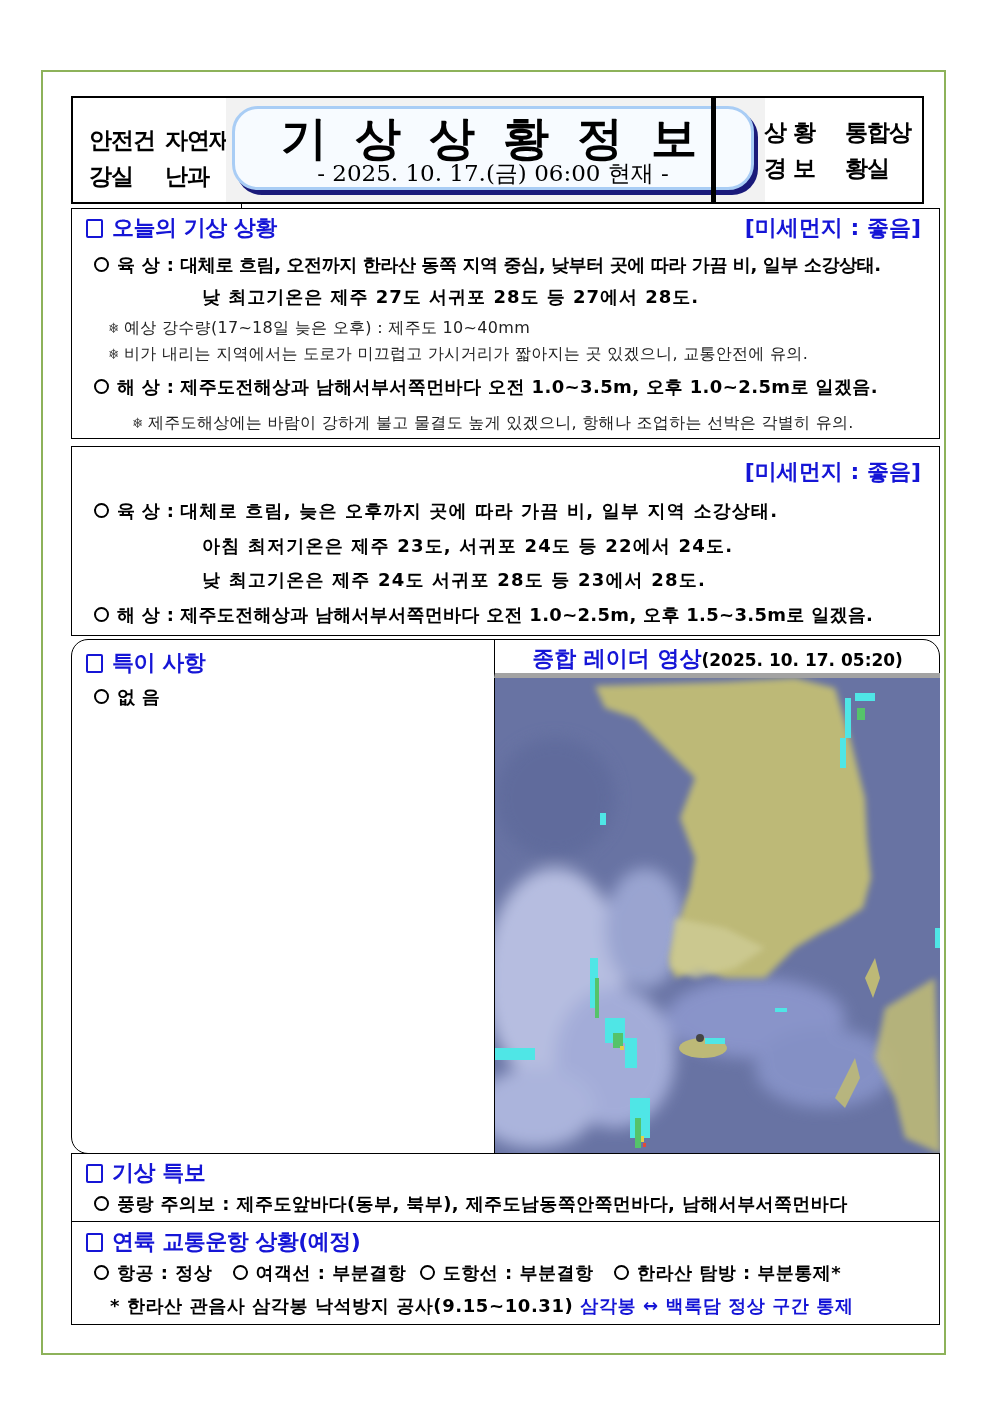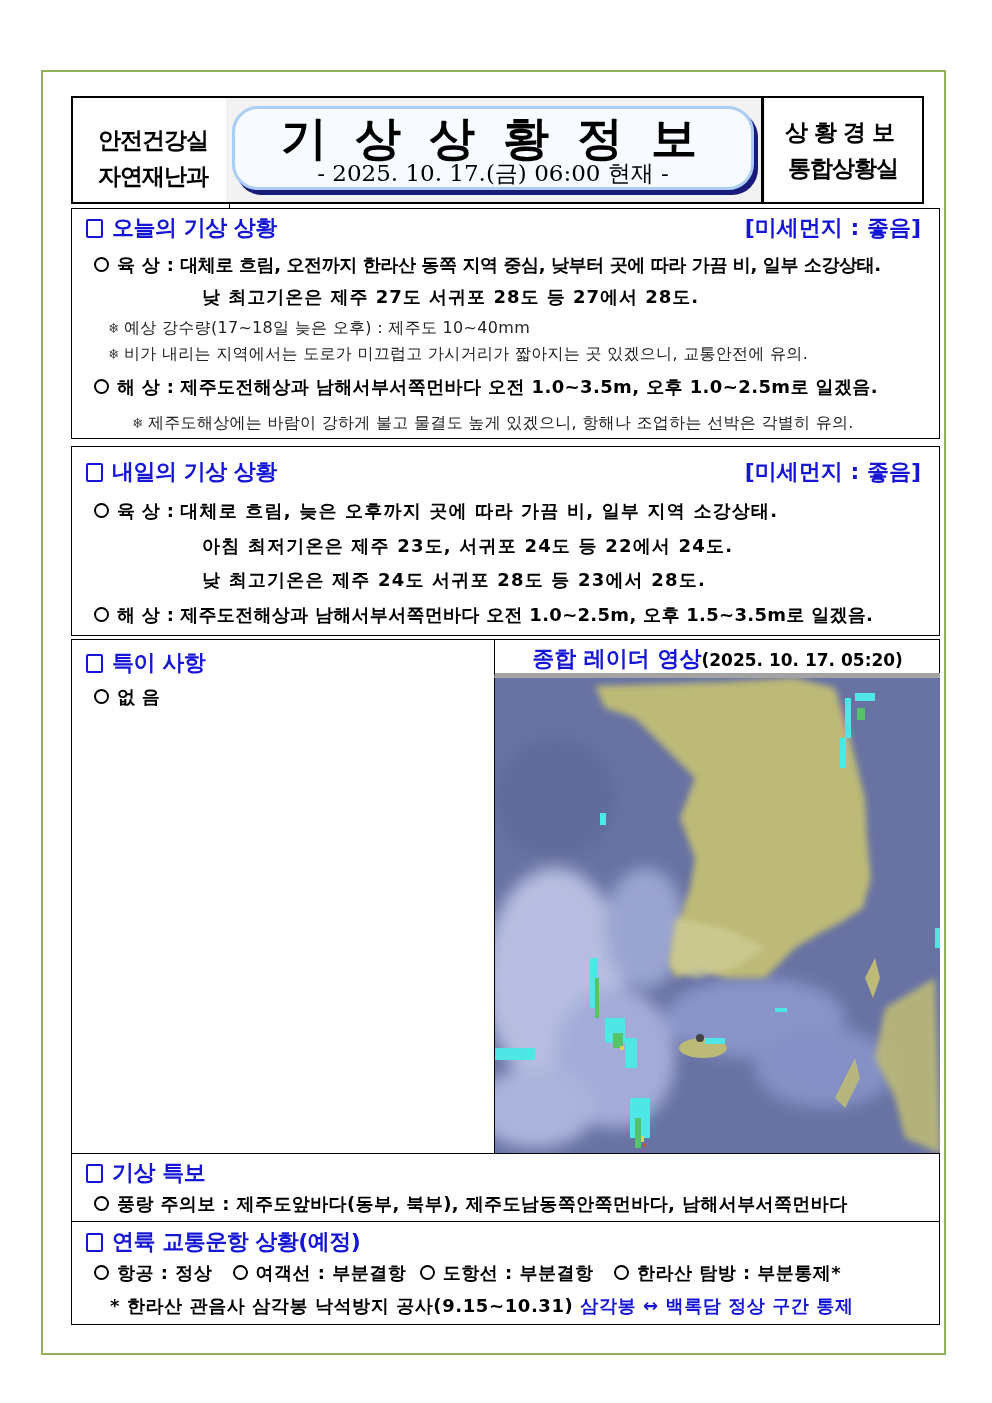--- a/index.html
+++ b/index.html
@@ -1,24 +1,24 @@
 <!DOCTYPE html>
 <html><head>
 <meta charset="utf-8">
 <style>
   html, body { margin:0; padding:0; background:#ffffff; }
   body { width:992px; height:1403px; position:relative; font-family:"DejaVu Sans", "Liberation Sans", sans-serif; color:#000; overflow:hidden; }
   .outer { position:absolute; left:41px; top:70px; width:905px; height:1285px; border:2px solid #8db25a; box-sizing:border-box; }
 
   
   .header { position:absolute; left:71px; top:96px; width:853px; height:108px; border:2px solid #000; box-sizing:border-box; background:#fff; }
-  .h-left { position:absolute; left:4px; top:0; width:152px; height:119px; border-right:1px solid #000; display:flex; flex-direction:column; justify-content:center; align-items:center; }
+  .h-left { position:absolute; left:16px; top:0; width:152px; height:119px; border-right:1px solid #000; display:flex; flex-direction:row; justify-content:center; align-items:center; }
   .h-left div, .h-right div { font-weight:bold; font-size:23px; line-height:36px; letter-spacing:-1px; }
   .h-mid { position:absolute; left:153px; top:0; width:539px; height:104px; background:#f2f2f2; }
-  .h-right { position:absolute; right:0; top:0; width:158px; height:104px; border-left:3px solid #000000; display:flex; flex-direction:column; justify-content:center; align-items:center; }
+  .h-right { position:absolute; right:0; top:0; width:158px; height:104px; border-left:5px solid #000000; display:flex; flex-direction:row; justify-content:center; align-items:center;padding-left:48px; }
   .h-right .r1 { letter-spacing:6px; }
   .banner { position:absolute; left:6px; top:8px; width:522px; height:84px; border-radius:26px; background:#f7fbff; border:3px solid #a9cdf5; box-shadow:4px 5px 0 #1a1a7a; box-sizing:border-box; }
   .banner-title { position:absolute; left:0; right:0; top:2px; text-align:center; font-weight:bold; font-size:46px; letter-spacing:28px; line-height:54px; padding-left:20px; }
   .banner-sub { position:absolute; left:0; right:0; top:50px; text-align:center; font-family:"DejaVu Serif","Liberation Serif",serif; font-size:23px; line-height:28px; }
 
   
   .sec { position:absolute; left:71px; width:869px; border:1px solid #000; box-sizing:border-box; background:#fff; }
   .sec-title { position:absolute; left:14px; font-weight:bold; font-size:22px; color:#1515d6; display:flex; align-items:center; letter-spacing:-0.5px; }
   .box-icon { display:inline-block; width:17px; height:19px; border:2px solid #1515d6; border-radius:2px; margin-right:9px; box-sizing:border-box; }
   .dust { position:absolute; right:18px; font-weight:bold; font-size:22px; color:#1515d6;margin-left:6px; }
@@ -75,36 +75,32 @@
   </div>
   <div class="line" style="left:22px;top:166px;">
     <span class="circle"></span><span class="b">해 상 :</span> <span class="b" style="letter-spacing:0.4px;">제주도전해상과 남해서부서쪽먼바다 오전 1.0~3.5m, 오후 1.0~2.5m로 일겠음.</span>
   </div>
   <div class="line note" style="left:36px;top:202px;margin-left:24px;">
     <span class="ast">❄</span><span>제주도해상에는 바람이 강하게 불고 물결도 높게 있겠으니, 항해나 조업하는 선박은 각별히 유의.</span>
   </div>
 </div>
 
 <div class="sec" style="top:446px;height:190px;">
-  <div class="sec-title" style="top:10px;">
-    <span class="box-icon"></span>
-    <span>내일의 기상 상황</span>
-  </div>
   <div class="dust" style="top:10px;">[미세먼지 : 좋음]</div>
   <div class="line" style="left:22px;top:52px;">
     <span class="circle"></span><span class="b">육 상 :</span> <span class="b" style="letter-spacing:1.2px;margin-top:22px;">대체로 흐림, 늦은 오후까지 곳에 따라 가끔 비, 일부 지역 소강상태.</span>
   </div>
   <div class="line b" style="left:130px;top:87px;letter-spacing:1.2px;">아침 최저기온은 제주 23도, 서귀포 24도 등 22에서 24도.</div>
   <div class="line b" style="left:130px;top:121px;letter-spacing:1.2px;">낮 최고기온은 제주 24도 서귀포 28도 등 23에서 28도.</div>
   <div class="line" style="left:22px;top:156px;">
     <span class="circle"></span><span class="b">해 상 :</span> <span class="b" style="letter-spacing:0.3px;">제주도전해상과 남해서부서쪽먼바다 오전 1.0~2.5m, 오후 1.5~3.5m로 일겠음.</span>
   </div>
 </div>
 
-<div class="sec" style="top:639px;height:515px;">
+<div class="sec" style="top:639px;height:515px;border-radius:17px;">
   <div class="sec-title" style="top:8px;">
     <span class="box-icon"></span>
     <span>특이 사항</span>
   </div>
   <div class="line" style="left:22px;top:45px;">
     <span class="circle"></span><span class="b">없 음</span>
   </div>
 
   <div class="radar-head">
     <span class="rt">종합 레이더 영상</span><span class="rd">(2025. 10. 17. 05:20)</span>

